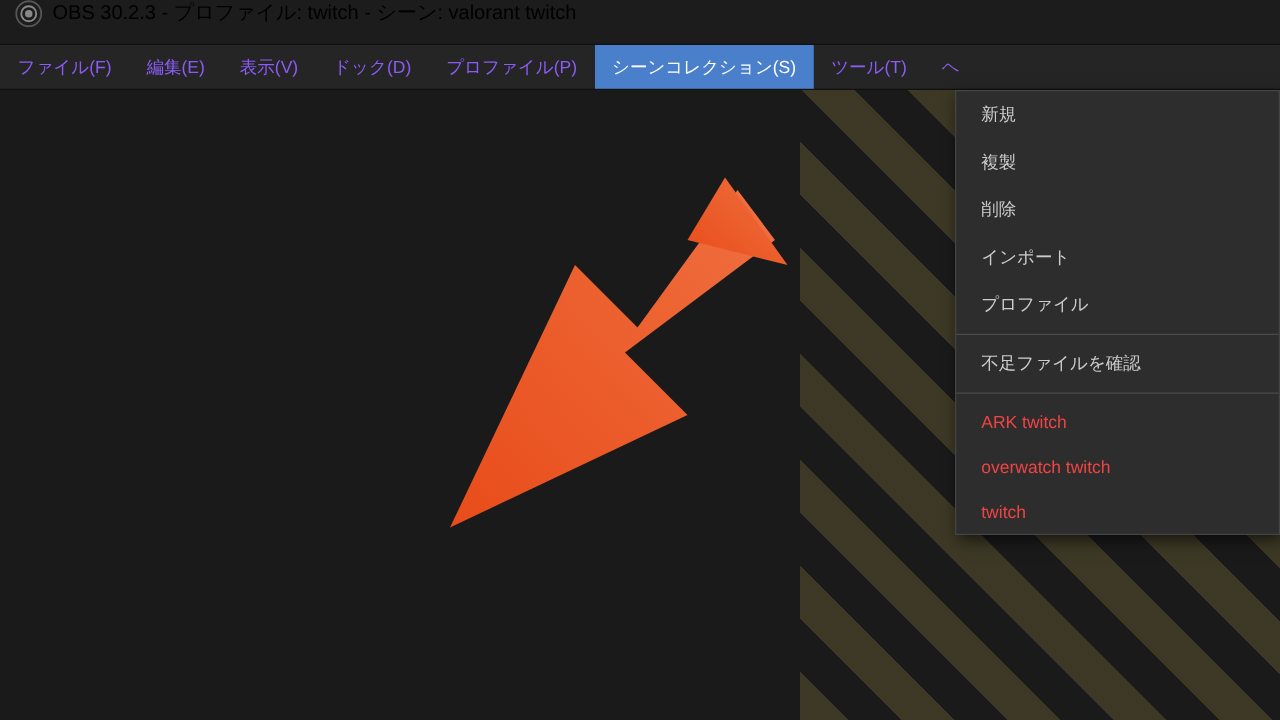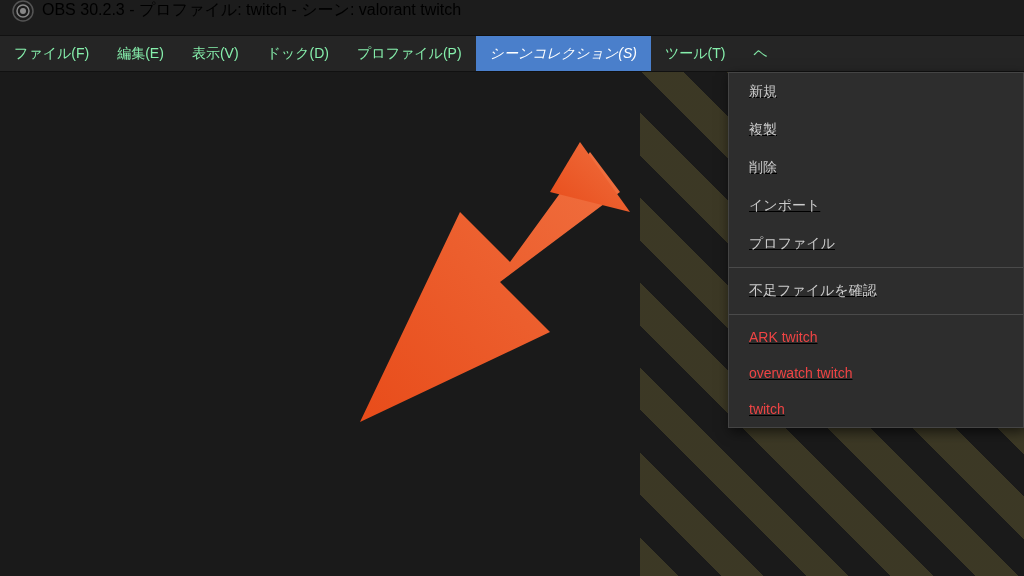--- a/index.html
+++ b/index.html
@@ -31,32 +31,31 @@
     #menu-bar {
       background: #252525;
       height: 36px;
       display: flex;
       align-items: stretch;
       border-bottom: 1px solid #111;
       position: relative;
       z-index: 100;
     }
     .menu-item {
-      color: #86efac;
+      color: #8b5cf6;
       font-size: 14px;
       padding: 0 14px;
       display: flex;
       align-items: center;
       cursor: pointer;
       white-space: nowrap;
     }
     .menu-item.active {
       background: #4a7fcb;
       color: #ffffff;
-      font-style: italic;
     }
 
     
     #main-area {
       width: 100%;
       height: calc(576px - 72px);
       background: #1a1a1a;
       position: relative;
       overflow: hidden;
     }
@@ -92,26 +91,25 @@
       width: 430px;
       height: 320px;
       pointer-events: none;
     }
 
     
     #dropdown-menu {
       position: absolute;
       top: 36px;
       right: 0;
-      width: 296px;
+      width: 260px;
       background: #2d2d2d;
       border: 1px solid #444;
       z-index: 200;
       box-shadow: 2px 4px 12px rgba(0,0,0,0.6);
-      text-decoration: underline;
     }
     .dropdown-item {
       color: #cccccc;
       font-size: 14px;
       padding: 10px 20px;
       cursor: pointer;
       white-space: nowrap;
     }
     .dropdown-separator {
       border: none;

